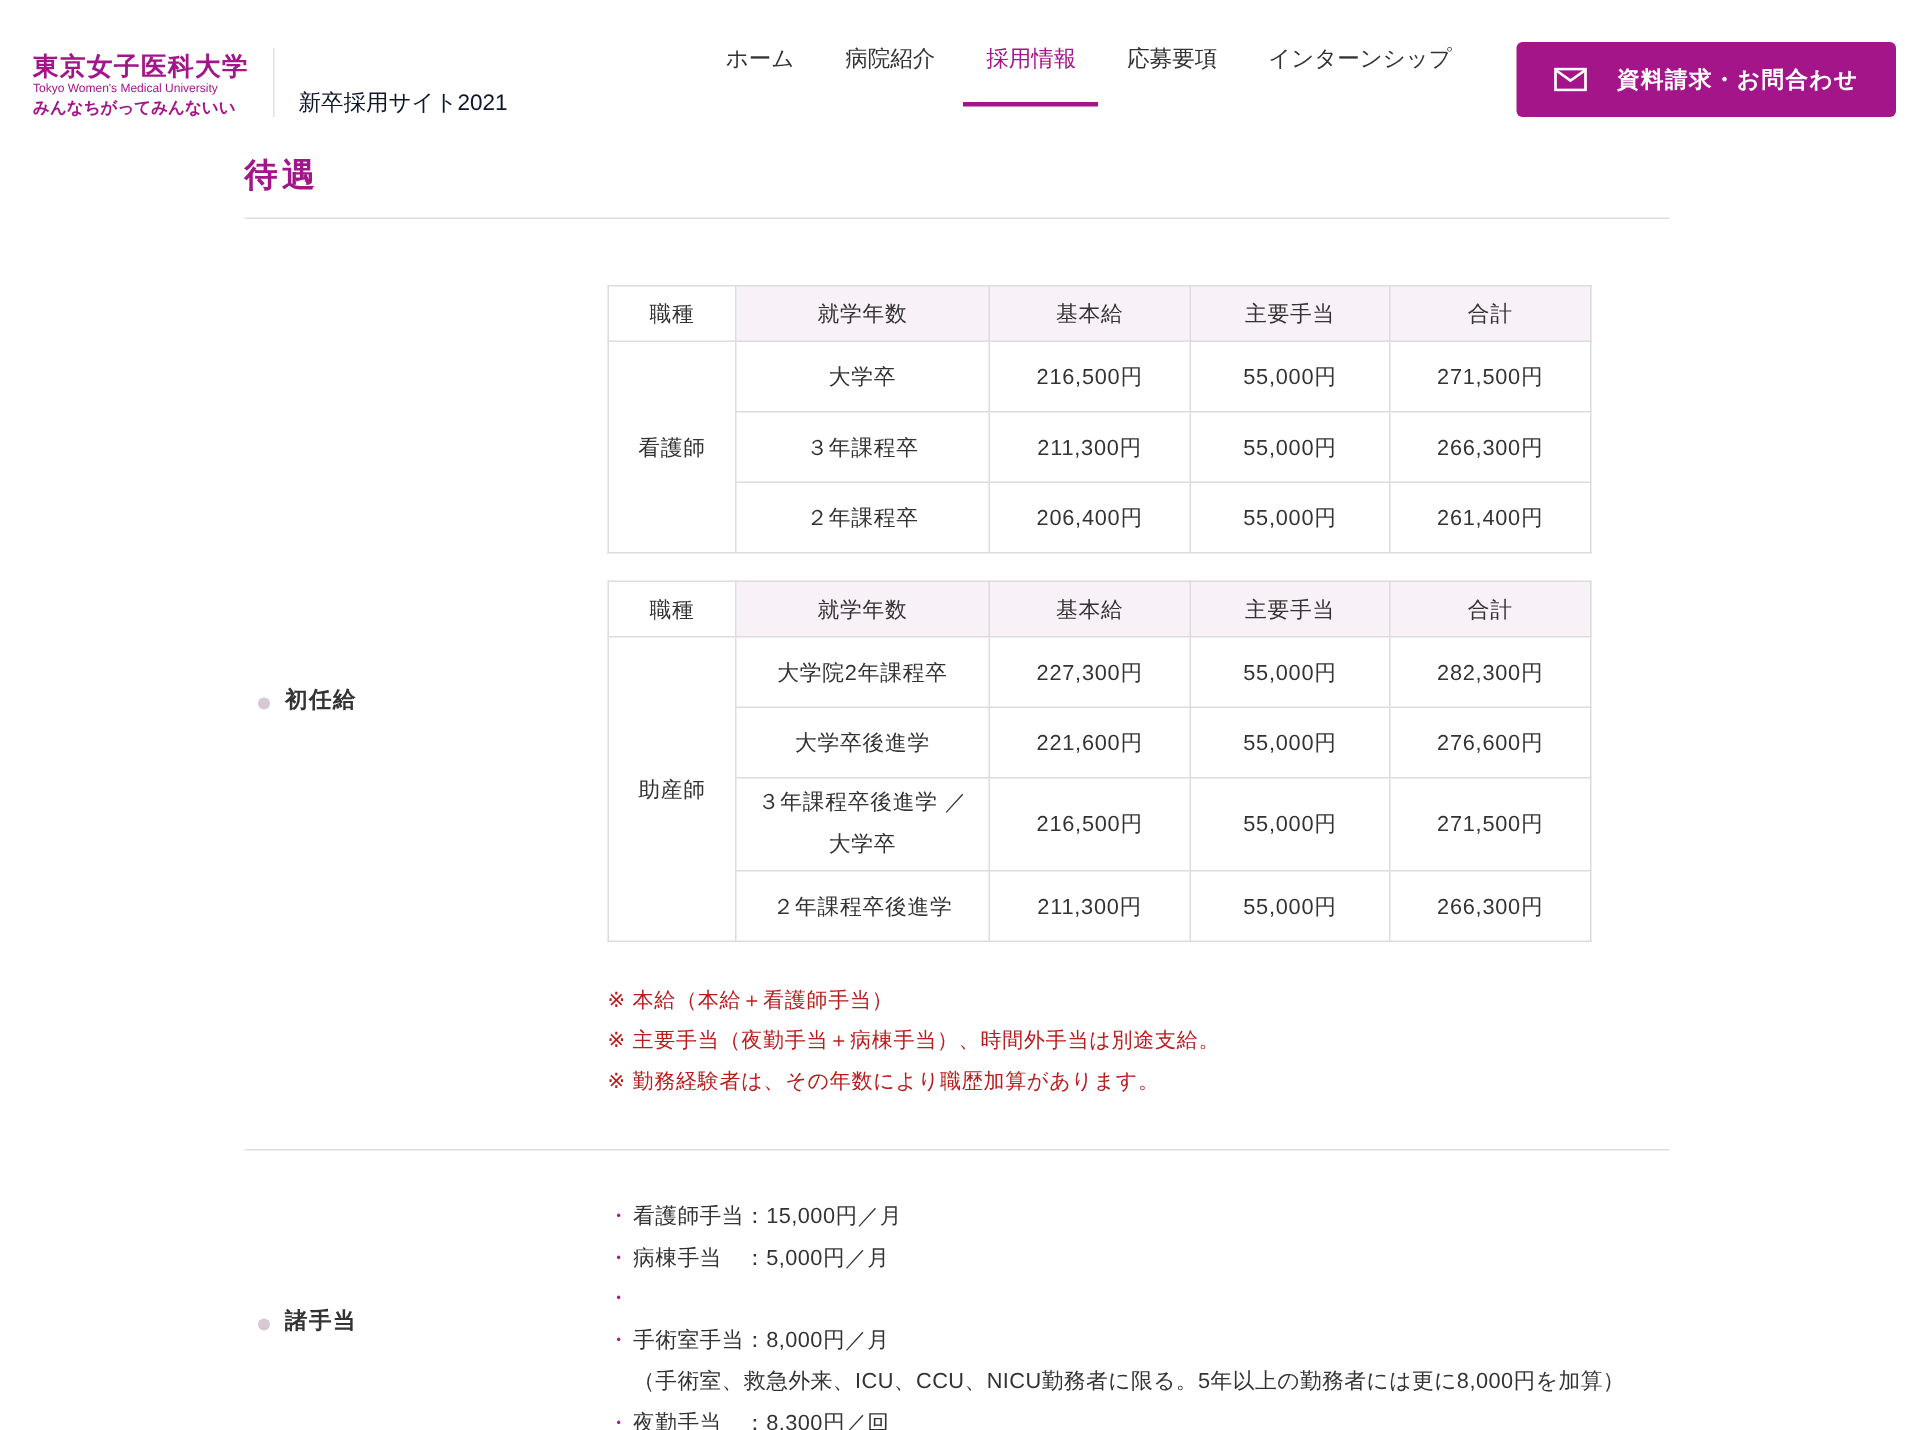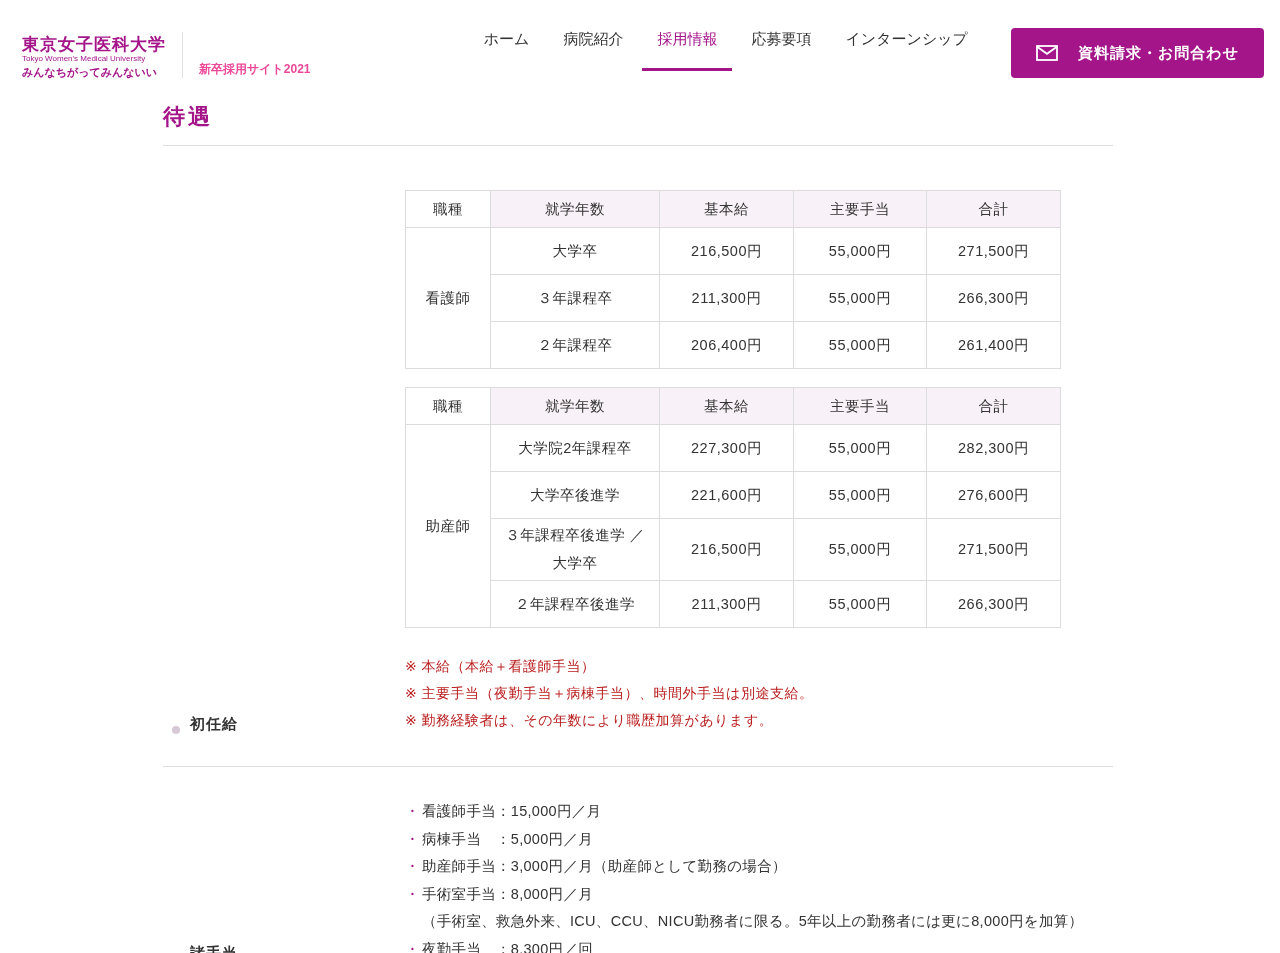--- a/index.html
+++ b/index.html
@@ -18,21 +18,21 @@
     align-items: flex-end;
     height: 78px;
     padding: 0 16px 0 22px;
     background: #fff;
   }
   .logo { display: flex; flex-direction: column; line-height: 1.12; cursor: pointer; }
   .logo-title { color: #A4158A; font-weight: bold; font-size: 17px; letter-spacing: 1px; white-space: nowrap; }
   .logo-sub   { color: #A4158A; font-size: 8px; margin-top: 1px; white-space: nowrap; }
   .logo-tag   { color: #A4158A; font-size: 11px; font-weight: bold; margin-top: 2px; white-space: nowrap; }
   .v-divider { width: 1px; height: 46px; background: #e2e2e2; margin: 0 16px; flex-shrink: 0; }
-  .site-name { color: #ec4899; font-size: 12px; white-space: nowrap; font-weight: bold; }
+  .site-name { color: #0f172a; font-size: 15px; white-space: nowrap; }
 
   .nav { display: flex; align-items: center; margin-left: auto; height: 78px; }
   .nav-item {
     display: flex; align-items: center;
     height: 64px; padding: 0 15px; margin: 0 2px;
     font-size: 15px; color: #333; cursor: pointer;
     border-bottom: 3px solid transparent; padding-top: 3px;
     white-space: nowrap;
   }
   .nav-item.active { color: #A4158A; border-bottom-color: #A4158A; }
@@ -46,21 +46,21 @@
     font-family: inherit; cursor: pointer; white-space: nowrap;
   }
   .mail-icon { display: flex; align-items: center; }
 
   
   .main { padding: 0 167px 12px 163px; }
   .page-title { color: #A4158A; font-size: 22px; font-weight: bold; letter-spacing: 3px; margin: 24px 0 0 0; }
   .rule { border: none; border-top: 1px solid #dedede; margin: 13px 0 0 0; }
 
   .section { display: flex; margin-top: 44px; }
-  .section-label { width: 242px; flex-shrink: 0; display: flex; align-items: flex-end; padding-top: 9px; }
+  .section-label { width: 242px; flex-shrink: 0; display: flex; align-items: center; padding-top: 9px; }
   .dot { width: 8px; height: 8px; border-radius: 50%; background: #d6c9d4; margin: 5px 10px 0 9px; flex-shrink: 0; }
   .section-label-text { font-size: 15px; font-weight: bold; color: #333; letter-spacing: 1px; }
   .section-content { flex: 1; }
 
   
   .tbl { border-collapse: collapse; table-layout: fixed; width: 655px; }
   .tbl col.c-job   { width: 85px; }
   .tbl col.c-edu   { width: 169px; }
   .tbl col.c-base  { width: 134px; }
   .tbl col.c-main  { width: 133px; }
@@ -236,21 +236,20 @@
       <div class="li">
         <span class="li-bullet">・</span>
         <span class="li-text">看護師手当：15,000円／月</span>
       </div>
       <div class="li">
         <span class="li-bullet">・</span>
         <span class="li-text">病棟手当　：5,000円／月</span>
       </div>
       <div class="li">
         <span class="li-bullet">・</span>
-        <span class="li-text">助産師手当：3,000円／月（助産師として勤務の場合）</span>
       </div>
       <div class="li">
         <span class="li-bullet">・</span>
         <span class="li-text">手術室手当：8,000円／月</span>
       </div>
       <div class="li cont">
         <span class="li-text">（手術室、救急外来、ICU、CCU、NICU勤務者に限る。5年以上の勤務者には更に8,000円を加算）</span>
       </div>
       <div class="li">
         <span class="li-bullet">・</span>

